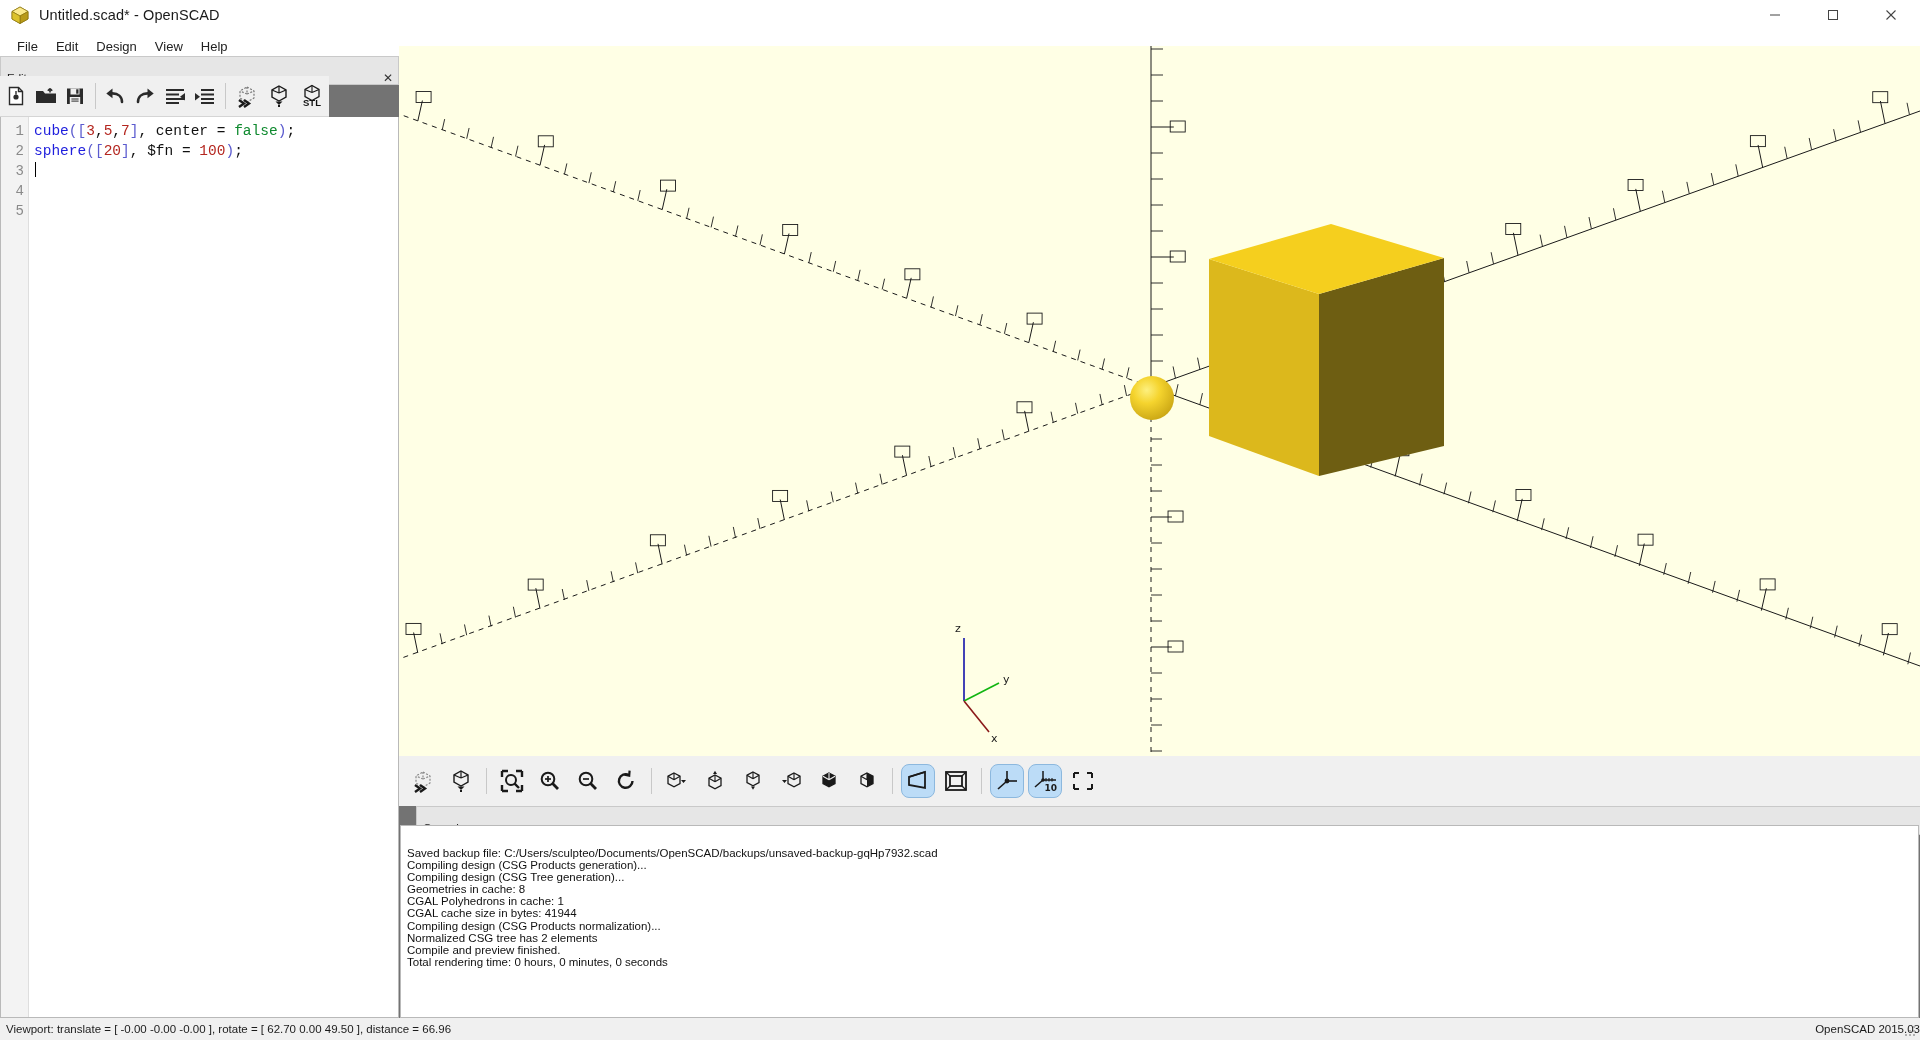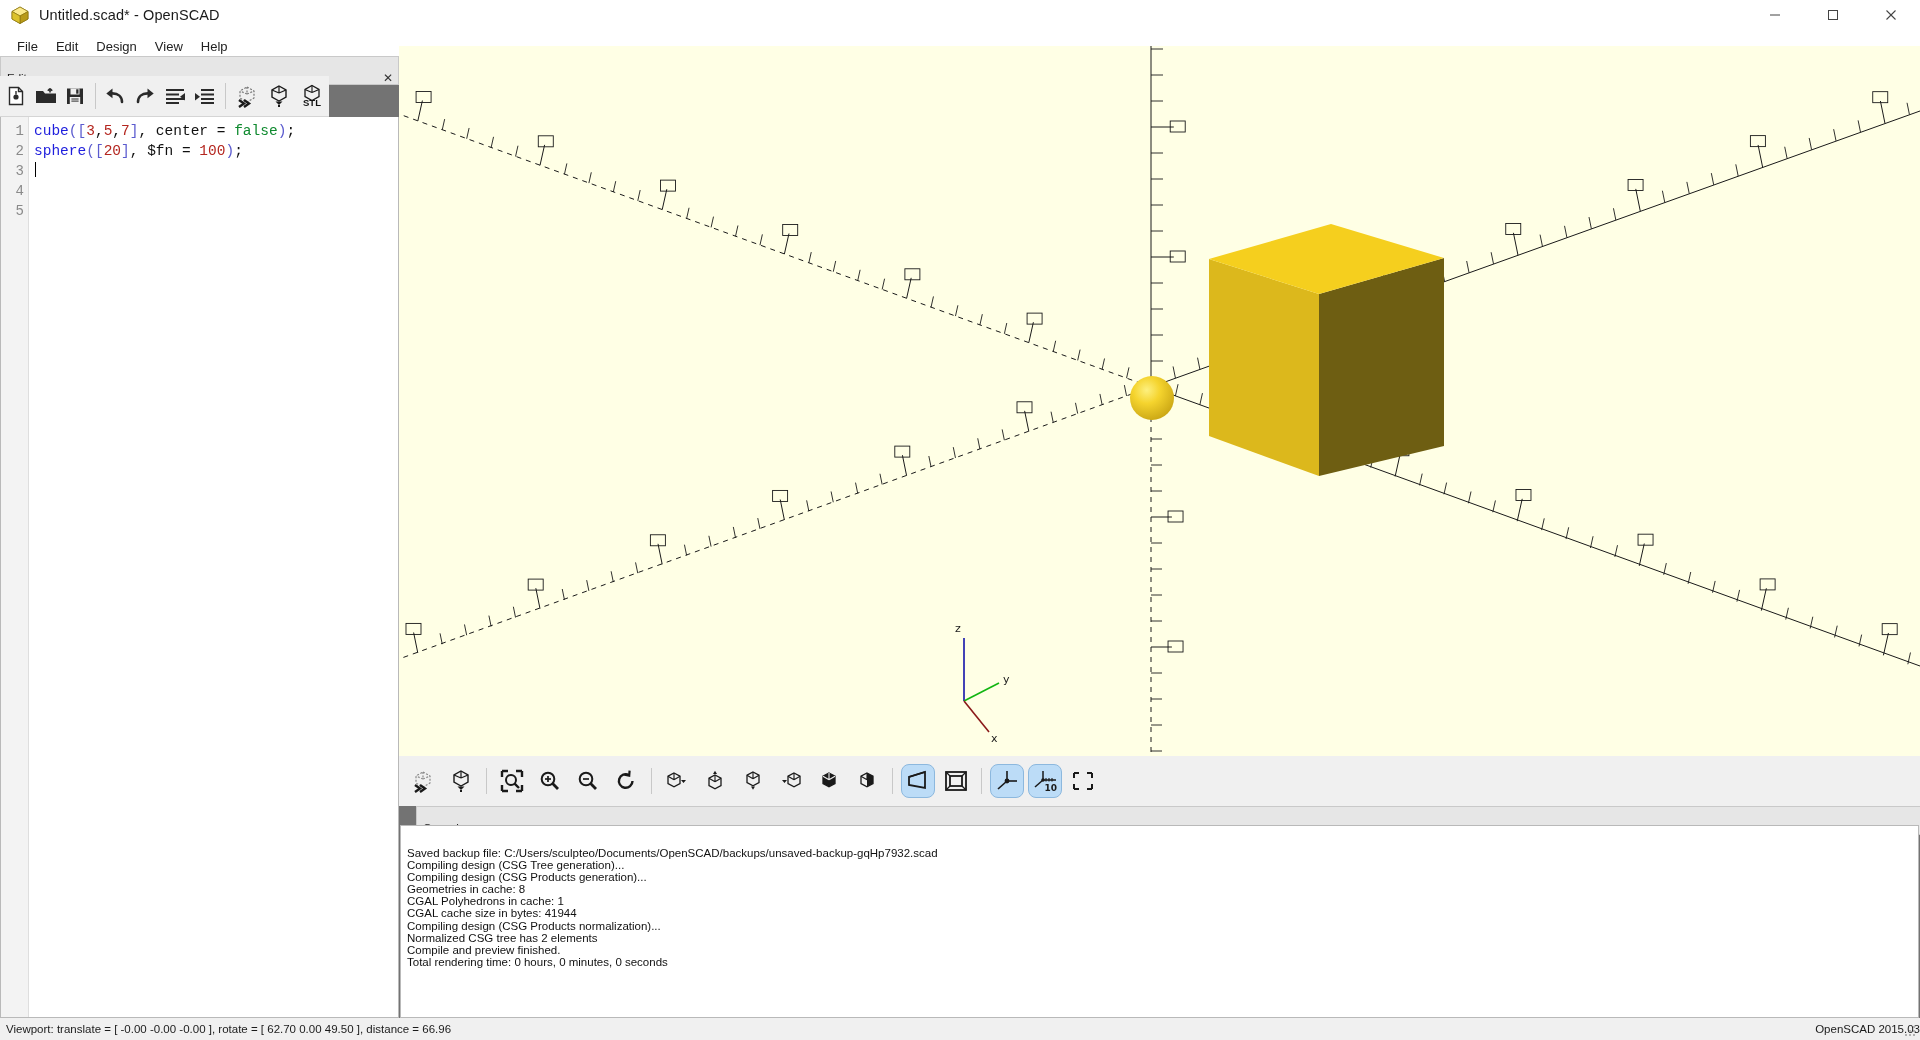--- a/index.html
+++ b/index.html
@@ -666,22 +666,22 @@
     </div>
   </div>
 
   <div class="panel-title" id="console-title">
     <span class="ptxt">Console</span>
     <span class="pclose">✕</span>
   </div>
 
   <div class="console-body" id="console-body">
       <div>Saved backup file: C:/Users/sculpteo/Documents/OpenSCAD/backups/unsaved-backup-gqHp7932.scad</div>
+      <div>Compiling design (CSG Products generation)...</div>
       <div>Compiling design (CSG Tree generation)...</div>
-      <div>Compiling design (CSG Products generation)...</div>
       <div>Geometries in cache: 8</div>
       <div>CGAL Polyhedrons in cache: 1</div>
       <div>CGAL cache size in bytes: 41944</div>
       <div>Compiling design (CSG Products normalization)...</div>
       <div>Normalized CSG tree has 2 elements</div>
       <div>Compile and preview finished.</div>
       <div>Total rendering time: 0 hours, 0 minutes, 0 seconds</div>
     </div>
 
   <div class="statusbar">

